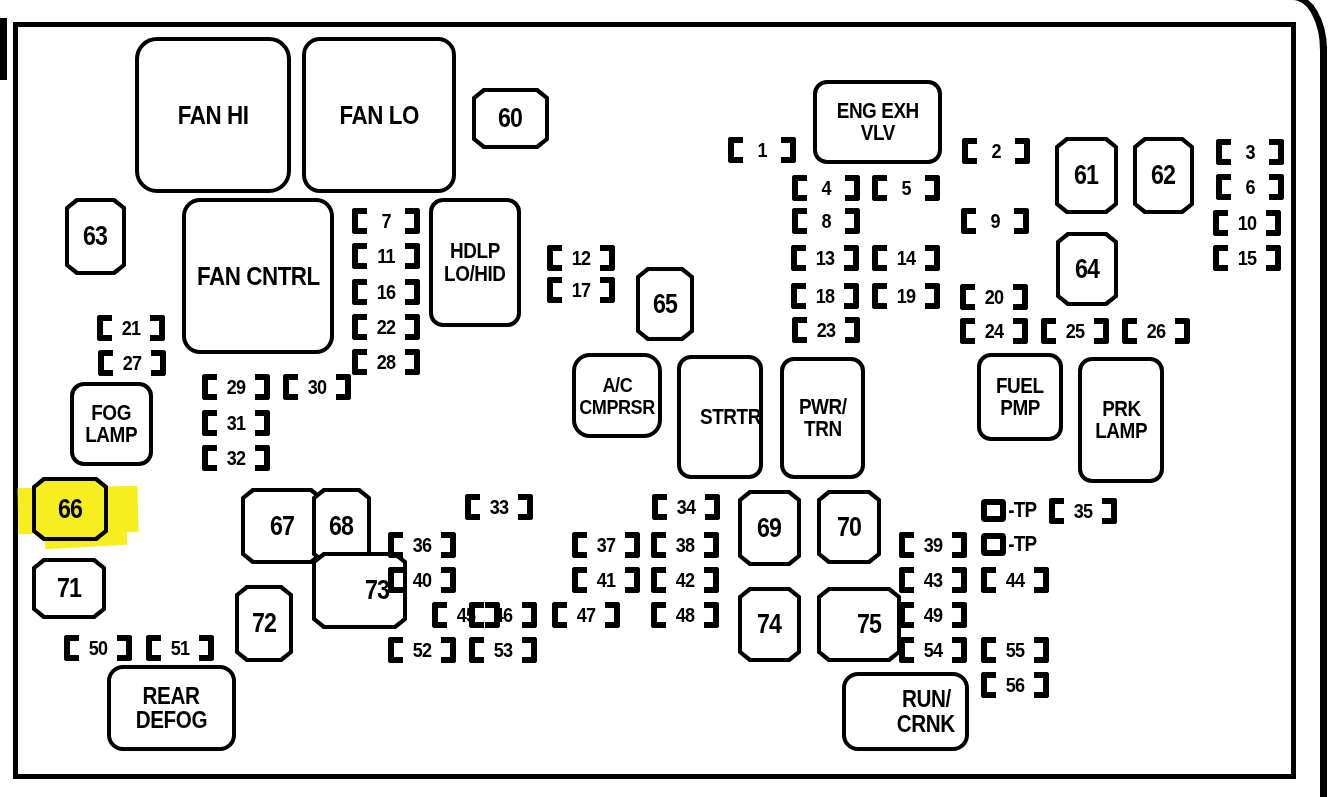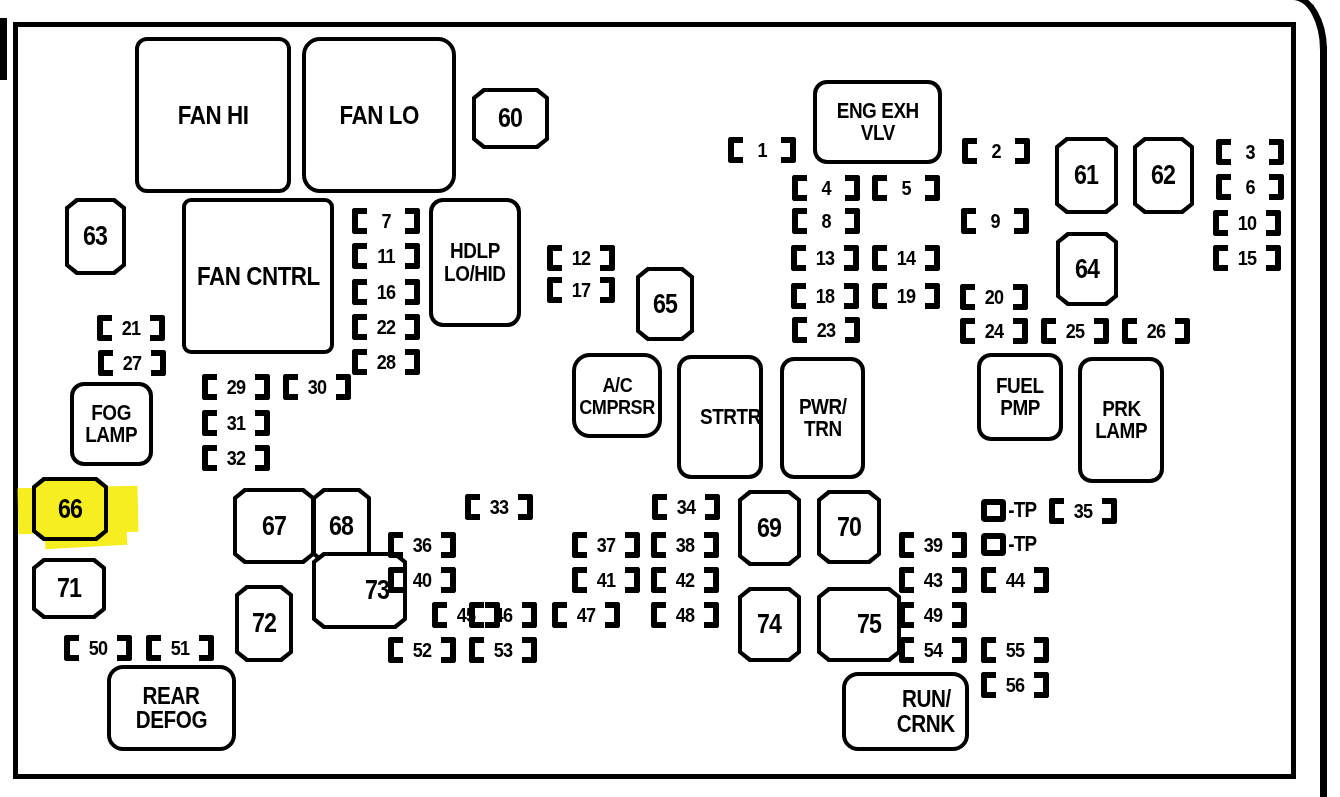--- a/index.html
+++ b/index.html
@@ -49,27 +49,27 @@
 </style>
 </head>
 <body>
 
 <div class="stage">
   <div class="edge-mark"></div>
   <div class="outer-corner"></div>
   <div class="outer-line"></div>
   <div class="frame"></div>
 
-<div class="block" style="left: 135px; top: 37px; width: 156px; height: 156px; border-radius: 12px; font-size: 26px;">
+<div class="block" style="left: 135px; top: 37px; width: 156px; height: 156px; border-radius: 22px; font-size: 26px;">
       <div class="line cond">FAN HI</div>
     </div>
     <div class="block" style="left: 302px; top: 37px; width: 154px; height: 156px; border-radius: 18px; font-size: 26px;">
       <div class="line cond">FAN LO</div>
     </div>
-    <div class="block" style="left: 182px; top: 198px; width: 152px; height: 156px; border-radius: 9px; font-size: 26px;">
+    <div class="block" style="left: 182px; top: 198px; width: 152px; height: 156px; border-radius: 18px; font-size: 26px;">
       <div class="line cond">FAN CNTRL</div>
     </div>
     <div class="block" style="left: 429px; top: 198px; width: 92px; height: 129px; border-radius: 14px; font-size: 22px;">
       <div class="line cond">HDLP</div>
       <div class="line cond">LO/HID</div>
     </div>
     <div class="block" style="left: 813px; top: 80px; width: 129px; height: 84px; border-radius: 14px; font-size: 22px;">
       <div class="line cond">ENG EXH</div>
       <div class="line cond">VLV</div>
     </div>
@@ -127,21 +127,21 @@
       <div class="rnum cond">64</div>
     </div>
     <div class="relay" style="left: 636px; top: 267px; width: 58px; height: 74px;">
       <div class="relay-in"></div>
       <div class="rnum cond">65</div>
     </div>
     <div class="relay" style="left: 32px; top: 477px; width: 76px; height: 64px;">
       <div class="relay-in" style="background: rgb(246, 238, 31);"></div>
       <div class="rnum cond">66</div>
     </div>
-    <div class="relay" style="left: 233px; top: 488px; width: 82px; height: 76px;">
+    <div class="relay" style="left: 241px; top: 488px; width: 82px; height: 76px;">
       <div class="relay-in"></div>
       <div class="rnum cond">67</div>
     </div>
     <div class="relay" style="left: 312px; top: 488px; width: 59px; height: 76px;">
       <div class="relay-in"></div>
       <div class="rnum cond">68</div>
     </div>
     <div class="relay" style="left: 738px; top: 490px; width: 63px; height: 76px;">
       <div class="relay-in"></div>
       <div class="rnum cond">69</div>

